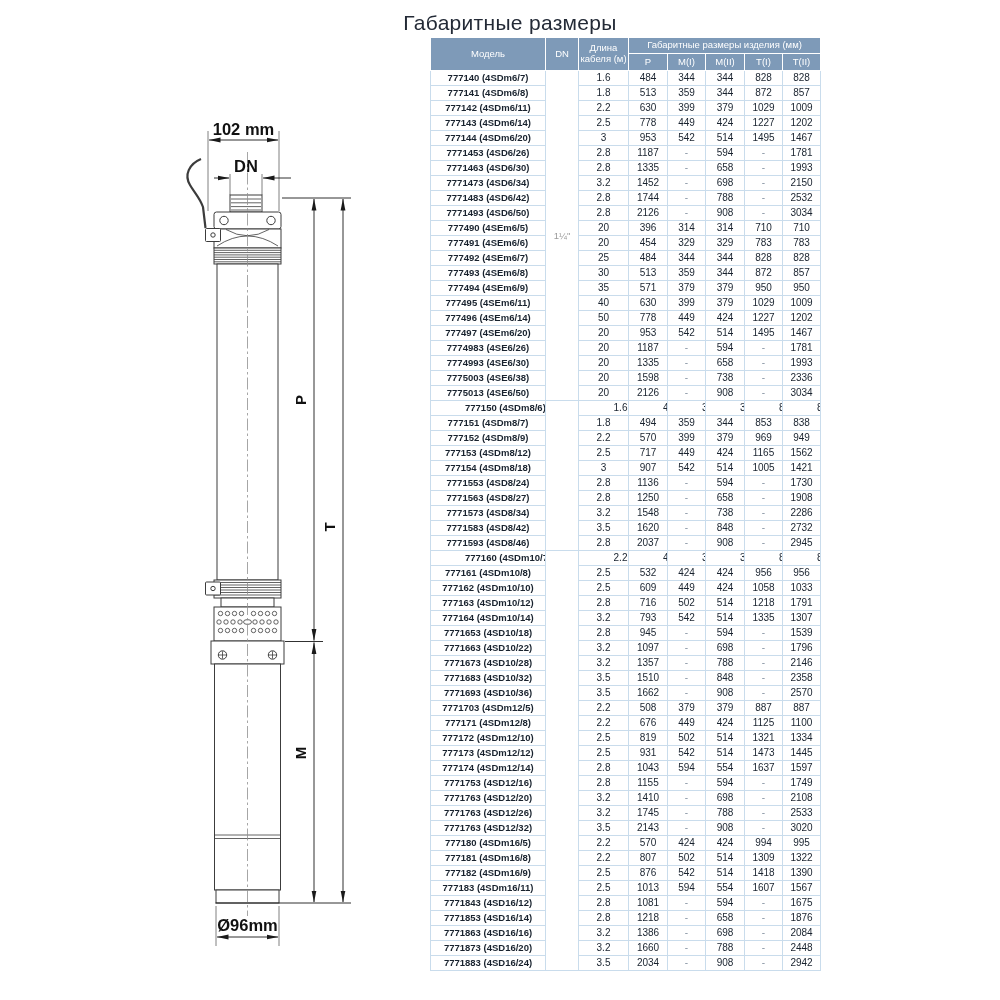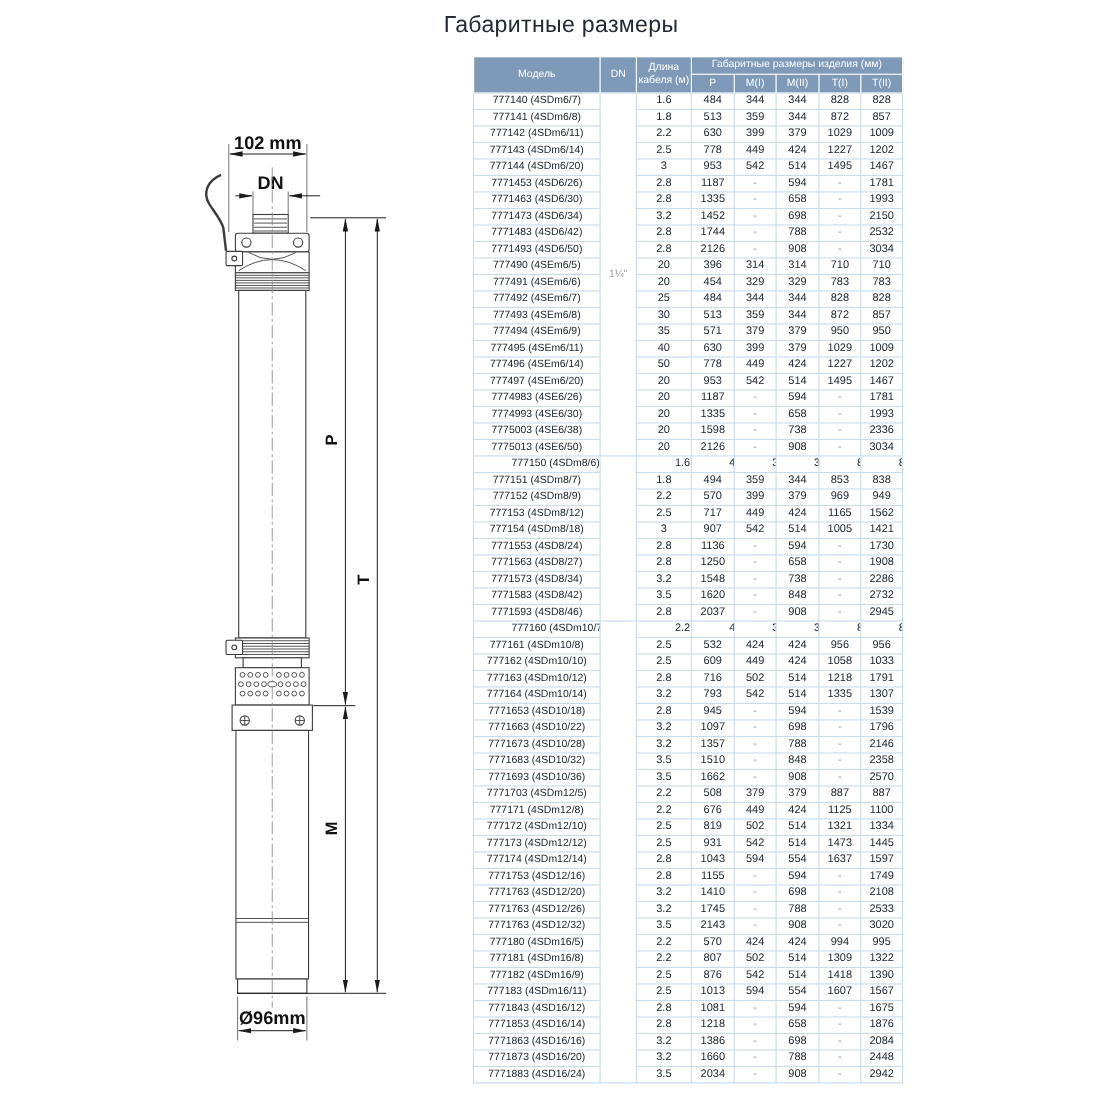--- a/index.html
+++ b/index.html
@@ -6,34 +6,34 @@
   body{
     width:1000px;height:1000px;position:relative;background:#ffffff;
     font-family:"Liberation Sans", sans-serif;overflow:hidden;
   }
   .page-title{
     position:absolute;top:11px;left:10px;width:1000px;text-align:center;
     font-size:21px;color:#232a36;letter-spacing:.3px;font-weight:500;
   }
   .diagram{position:absolute;left:140px;top:95px;width:270px;height:900px;}
 
-  .tbl-wrap{position:absolute;left:430px;top:51px;width:392px;}
+  .tbl-wrap{position:absolute;left:430px;top:37px;width:392px;}
   table.spec{border-collapse:collapse;width:390px;table-layout:fixed;
     font-size:10px;color:#18222e;background:#fff;}
   table.spec thead th{
     background:#7e9ab8;color:#ffffff;font-weight:normal;font-size:9.5px;
     border:1px solid #ffffff;padding:0;line-height:1.15;vertical-align:middle;
   }
   table.spec thead tr.h1 th{height:15px;}
   table.spec thead tr.h2 th{height:16px;}
   table.spec tbody td{
     border:1px solid #c9dcec;height:14px;padding:0;text-align:center;
     vertical-align:middle;line-height:1;white-space:nowrap;overflow:hidden;
   }
-  table.spec tbody td.model{font-size:9.5px;}
+  table.spec tbody td.model{font-size:9.5px;font-weight:bold;}
   table.spec tbody td.dn{color:#9b9b9b;font-size:9.5px;}
   table.spec tbody td.dash{color:#8a97a5;}
   table.spec tbody tr.gs td{border-top:1px solid #7e9ab8;padding-left:34px;}
   table.spec tbody tr:first-child td{border-top:1px solid #ffffff;}
 
   .pump-line{stroke:#3c3c3c;stroke-width:1;fill:#ffffff;}
   .pump-thin{stroke:#3c3c3c;stroke-width:.8;fill:none;}
   .dim{stroke:#1a1a1a;stroke-width:.9;fill:none;}
   .ext{stroke:#555555;stroke-width:.75;fill:none;}
   .dimtext{fill:#111111;font-weight:bold;}

